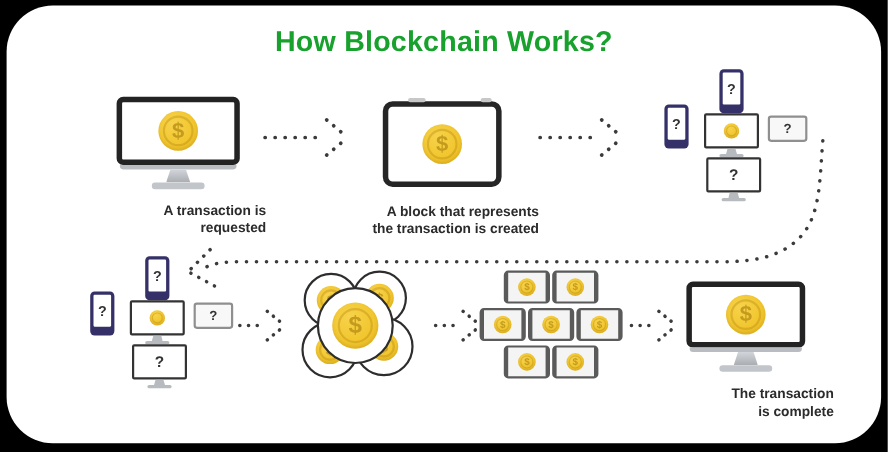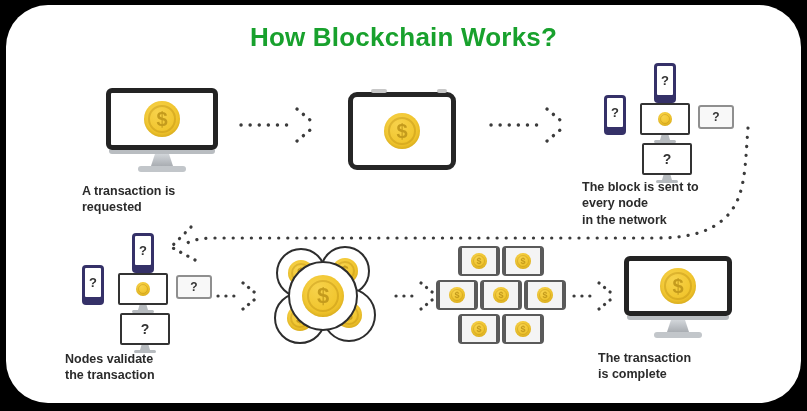--- a/index.html
+++ b/index.html
@@ -10,21 +10,21 @@
   .card{
     position:absolute;left:6px;top:5px;right:6px;bottom:8px;
     background:#fff;border-radius:42px;
   }
   .stage{position:absolute;inset:0;}
   .title{
     position:absolute;left:0;top:22px;width:807px;text-align:center;
     font-size:26px;font-weight:bold;color:#18A12D;letter-spacing:.2px;
   }
   .caption{
-    position:absolute;text-align:left;font-size:12.5px;font-weight:bold;
+    position:absolute;text-align:right;font-size:12.5px;font-weight:bold;
     color:#2b2b2b;line-height:1.3;white-space:pre-line;
   }
   
   .coin{
     border-radius:50%;
     background:radial-gradient(circle at 38% 32%, #F7D24B 0%, #F1C62F 55%, #E7B71E 100%);
     display:flex;align-items:center;justify-content:center;position:relative;
     box-shadow:inset 0 -2px 3px rgba(140,100,0,.18);
   }
   .coin::before{
@@ -133,20 +133,22 @@
     </svg>
   </div>
 
   <div class="tablet" style="left:348px;top:92px;width:98px;height:68px;">
     <div class="tab-nub nub-l"></div>
     <div class="tab-nub nub-r"></div>
     <div class="coin coin-lg">
         <span>$</span>
       </div>
   </div>
+  <div class="caption" style="left:310px;top:184px;width:180px;">A block that represents
+the transaction is created</div>
 
   <div class="arrow" style="left:486px;top:103px;">
     <svg width="95" height="44">
       <line x1="5" y1="22" x2="58" y2="22" stroke="#3B3B3B" stroke-width="3.4" stroke-linecap="round" stroke-dasharray="0.1 9"></line>
       <line x1="61" y1="6" x2="80" y2="22" stroke="#3B3B3B" stroke-width="3.4" stroke-linecap="round" stroke-dasharray="0.1 8.2"></line>
       <line x1="61" y1="38" x2="80" y2="22" stroke="#3B3B3B" stroke-width="3.4" stroke-linecap="round" stroke-dasharray="0.1 8.2"></line>
     </svg>
   </div>
 
   <div class="cluster" style="left:600px;top:63px;">
@@ -171,23 +173,20 @@
         <span>?</span>
       </div>
     <div class="mini-mon m-bottom">
       <div class="mm-screen">
           <span>?</span>
         </div>
       <div class="mm-neck"></div>
         <div class="mm-base"></div>
     </div>
   </div>
-  <div class="caption" style="left:582px;top:179px;width:160px;">The block is sent to
-every node
-in the network</div>
 
   <div class="overlay">
     <svg width="807" height="411">
       <path d="M 748 128 C 745 165 746 195 728 215 C 712 232 690 238 655 238 L 215 238 C 200 238 192 240 181 246" fill="none" stroke="#3B3B3B" stroke-width="3.2" stroke-linecap="round" stroke-dasharray="0.1 9"></path>
       <line x1="191" y1="227" x2="171" y2="247" stroke="#3B3B3B" stroke-width="3.2" stroke-linecap="round" stroke-dasharray="0.1 8"></line>
       <line x1="195" y1="260" x2="171" y2="247" stroke="#3B3B3B" stroke-width="3.2" stroke-linecap="round" stroke-dasharray="0.1 8"></line>
     </svg>
   </div>
 
   <div class="cluster" style="left:78px;top:233px;">
@@ -212,22 +211,20 @@
         <span>?</span>
       </div>
     <div class="mini-mon m-bottom">
       <div class="mm-screen">
           <span>?</span>
         </div>
       <div class="mm-neck"></div>
         <div class="mm-base"></div>
     </div>
   </div>
-  <div class="caption" style="left:65px;top:351px;width:160px;">Nodes validate
-the transaction</div>
 
   <div class="arrow" style="left:214px;top:276px;">
     <svg width="52" height="40">
       <line x1="4" y1="20" x2="27" y2="20" stroke="#3B3B3B" stroke-width="3.2" stroke-linecap="round" stroke-dasharray="0.1 7.8"></line>
       <line x1="29" y1="7" x2="45" y2="20" stroke="#3B3B3B" stroke-width="3.2" stroke-linecap="round" stroke-dasharray="0.1 7"></line>
       <line x1="29" y1="33" x2="45" y2="20" stroke="#3B3B3B" stroke-width="3.2" stroke-linecap="round" stroke-dasharray="0.1 7"></line>
     </svg>
   </div>
 
   <div class="flower" style="left:262px;top:246px;">

